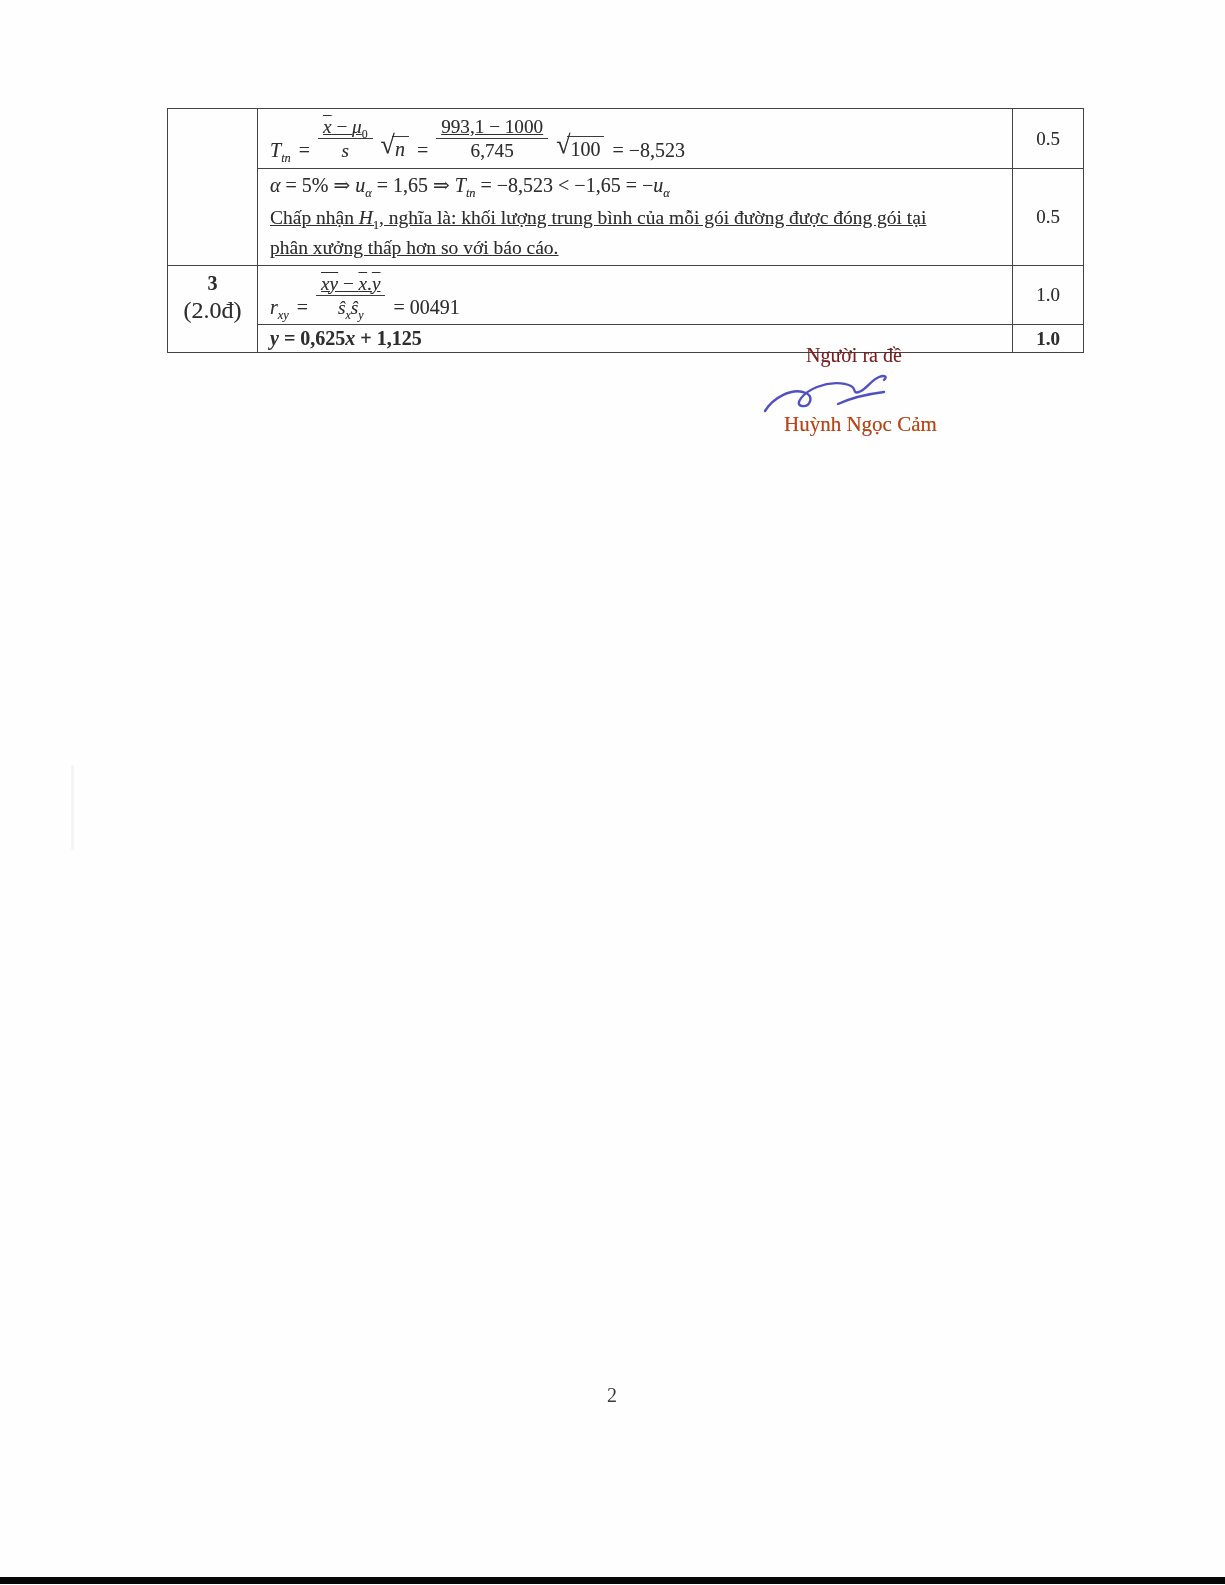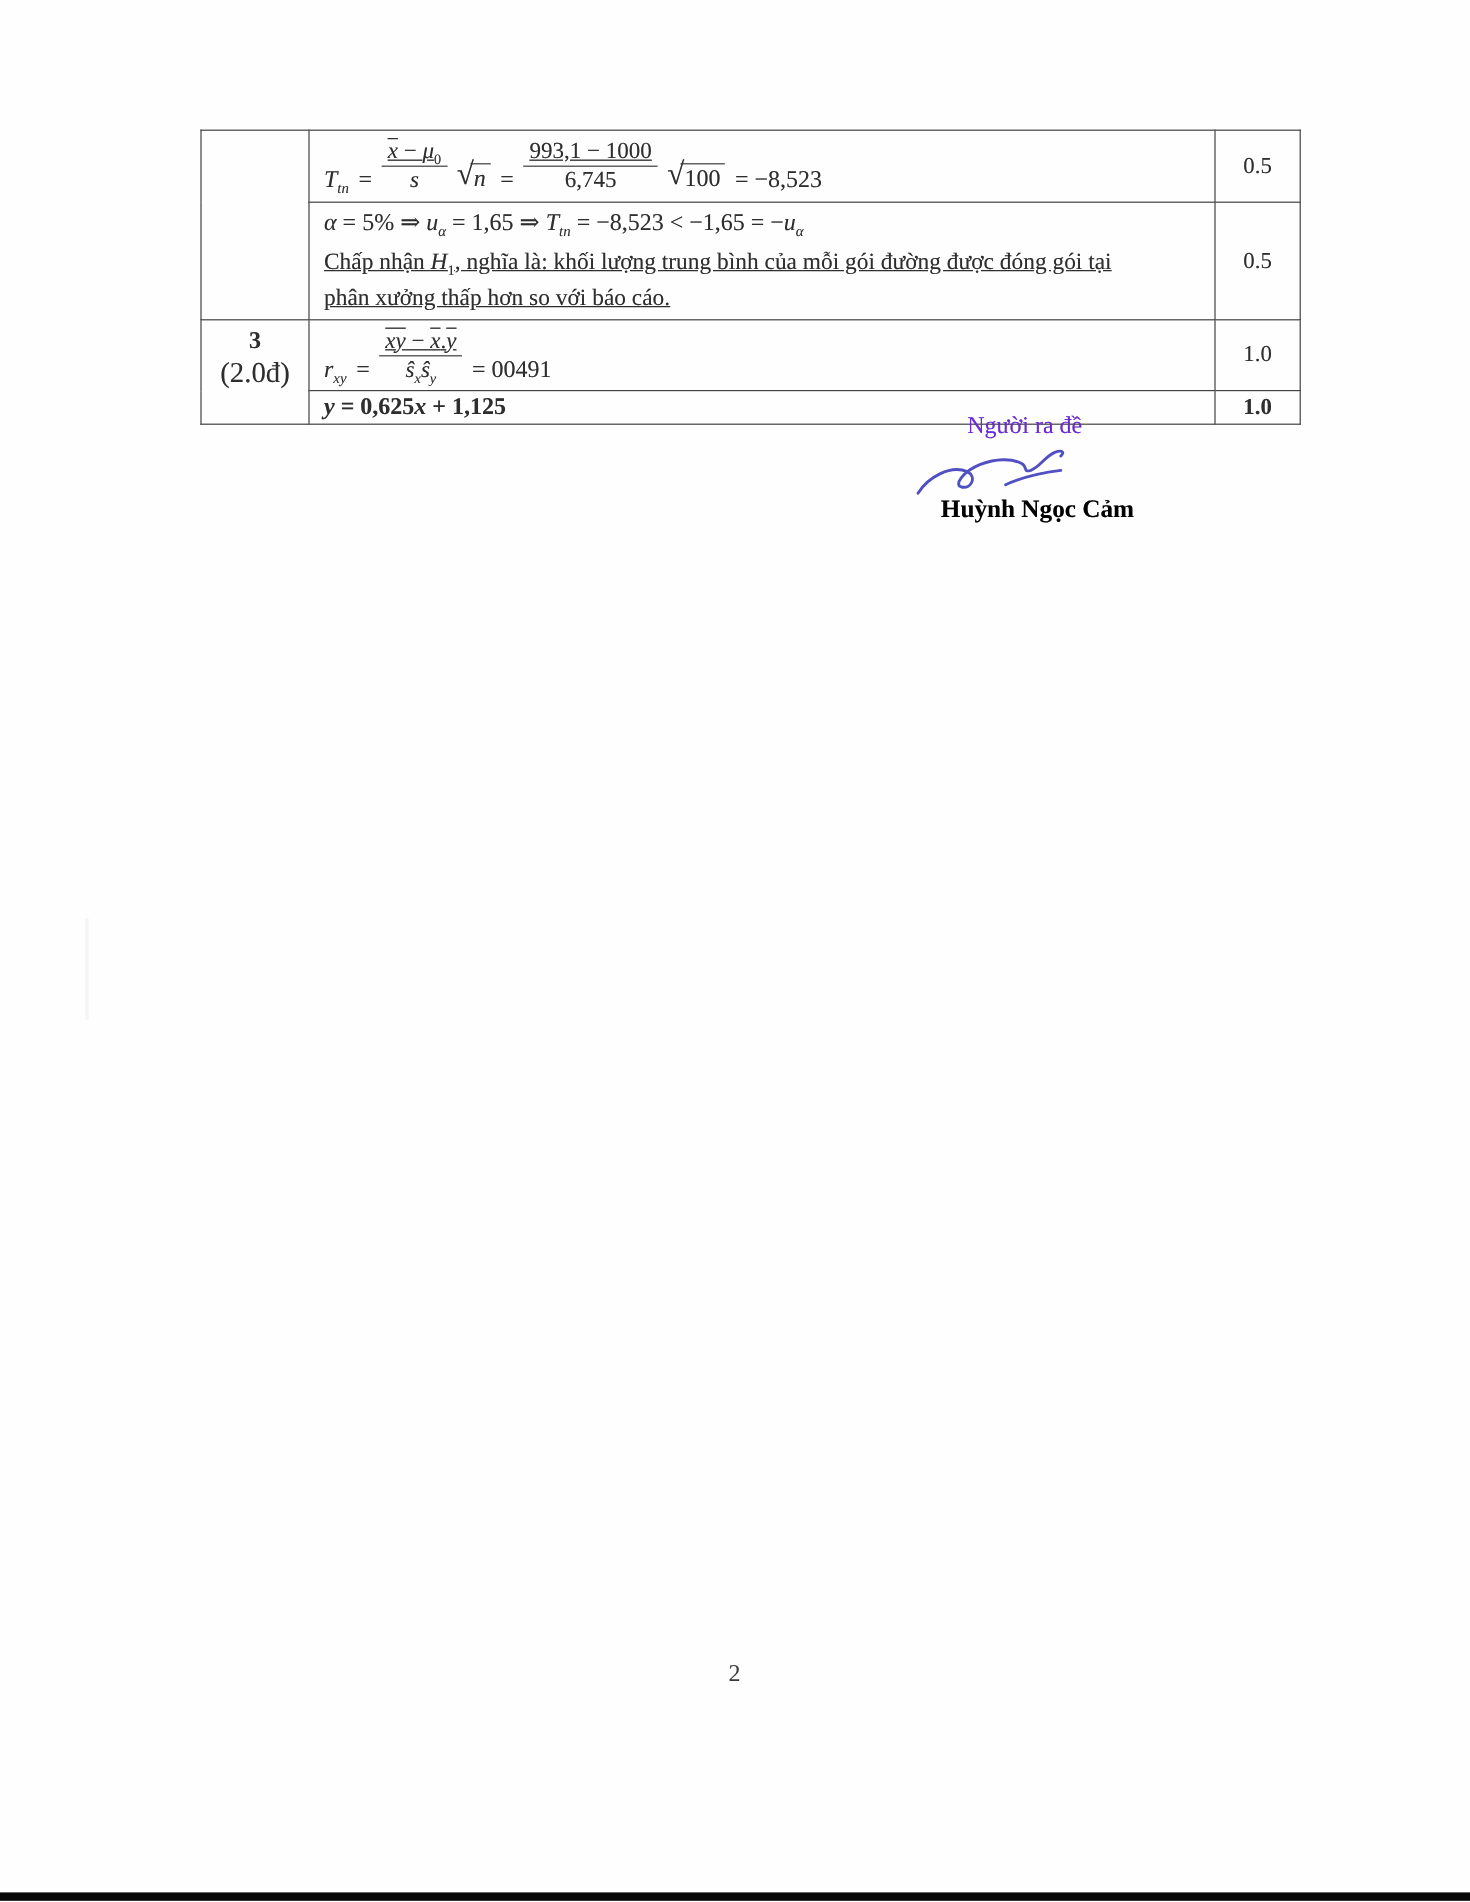--- a/index.html
+++ b/index.html
@@ -42,24 +42,24 @@
   .frac .num{padding:0 5px;white-space:nowrap;text-decoration:underline;}
   .frac .den{border-top:1.5px solid #3c3c3c;padding:0 5px;align-self:stretch;text-align:center;white-space:nowrap;}
   .sqrt{display:inline-flex;align-items:flex-start;white-space:nowrap;}
   .sqrt .rad{font-size:1.3em;line-height:1;margin-right:-3px;transform:translateY(-4px);}
   .sqrt .rand{border-top:1.5px solid #3c3c3c;padding:1px 4px 0 3px;}
   .tok{white-space:pre;}
   .mline{display:block;margin:2px 0 6px 0;white-space:pre-wrap;}
   .para{display:block;font-size:19.5px;line-height:1.55;white-space:pre-wrap;text-decoration:underline;}
 
   
-  .sig-label{position:absolute;left:806px;top:344px;font-size:20px;color:#6d28d9;
+  .sig-label{position:absolute;left:806px;top:344px;font-size:20px;color:#7f1d1d;
     text-shadow:0 0 0.5px rgba(40,40,40,0.35);}
   .sig-ink{position:absolute;left:760px;top:363px;}
-  .sig-name{position:absolute;left:784px;top:412px;font-size:21px;font-weight:bold;color:#000000;
+  .sig-name{position:absolute;left:784px;top:412px;font-size:21px;font-weight:normal;color:#c2410c;
     text-shadow:0 0 0.5px rgba(30,30,30,0.4);}
 
   
   .page-num{position:absolute;left:596px;top:1384px;width:32px;text-align:center;
     font-size:20px;color:#3a3a3a;}
   .bottom-bar{position:absolute;left:0;top:1577px;width:1225px;height:7px;background:#070707;}
 
   
   .smudge{position:absolute;left:71px;top:765px;width:3px;height:85px;
     background:rgba(80,80,80,0.05);border-radius:2px;}

